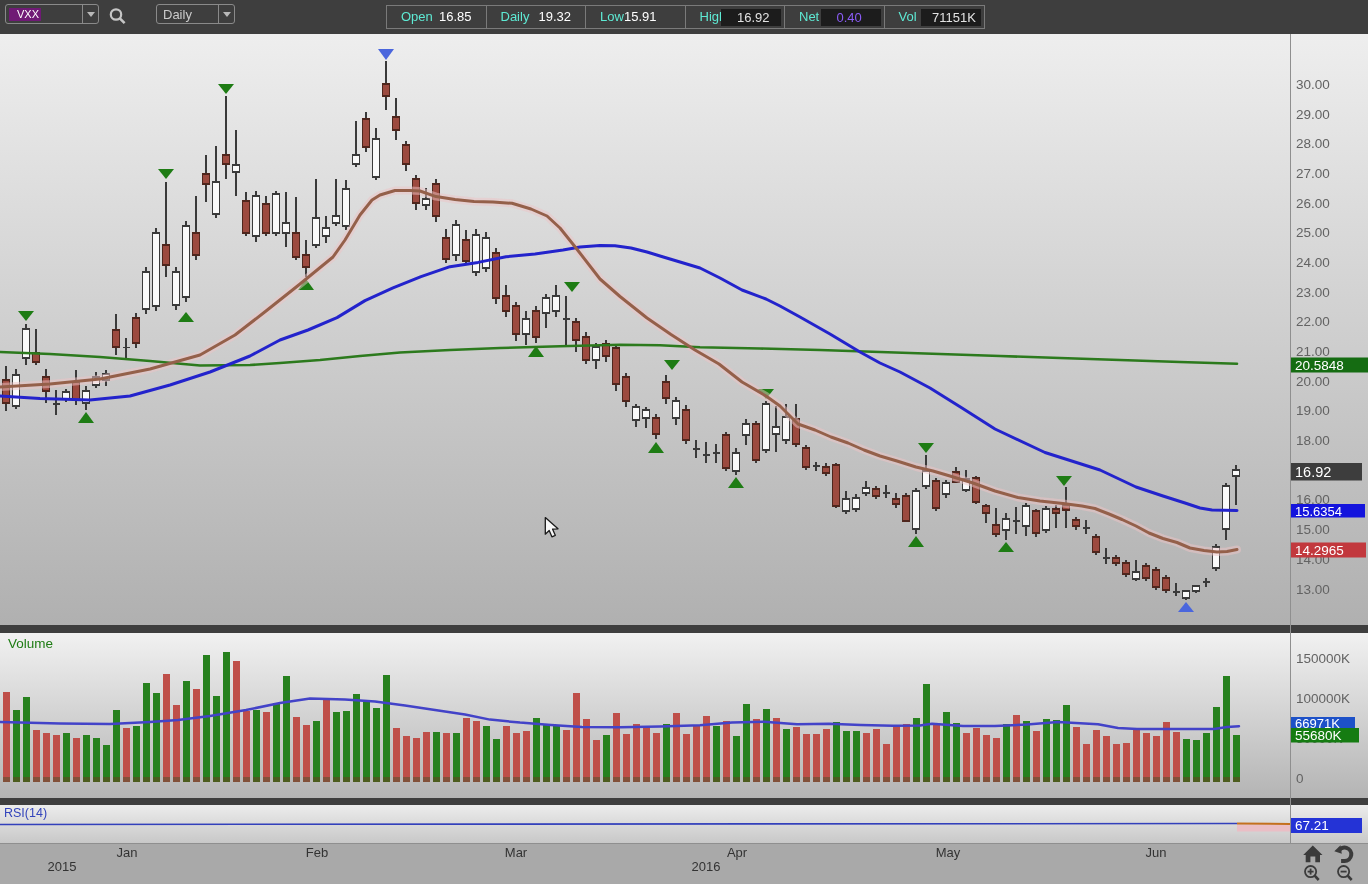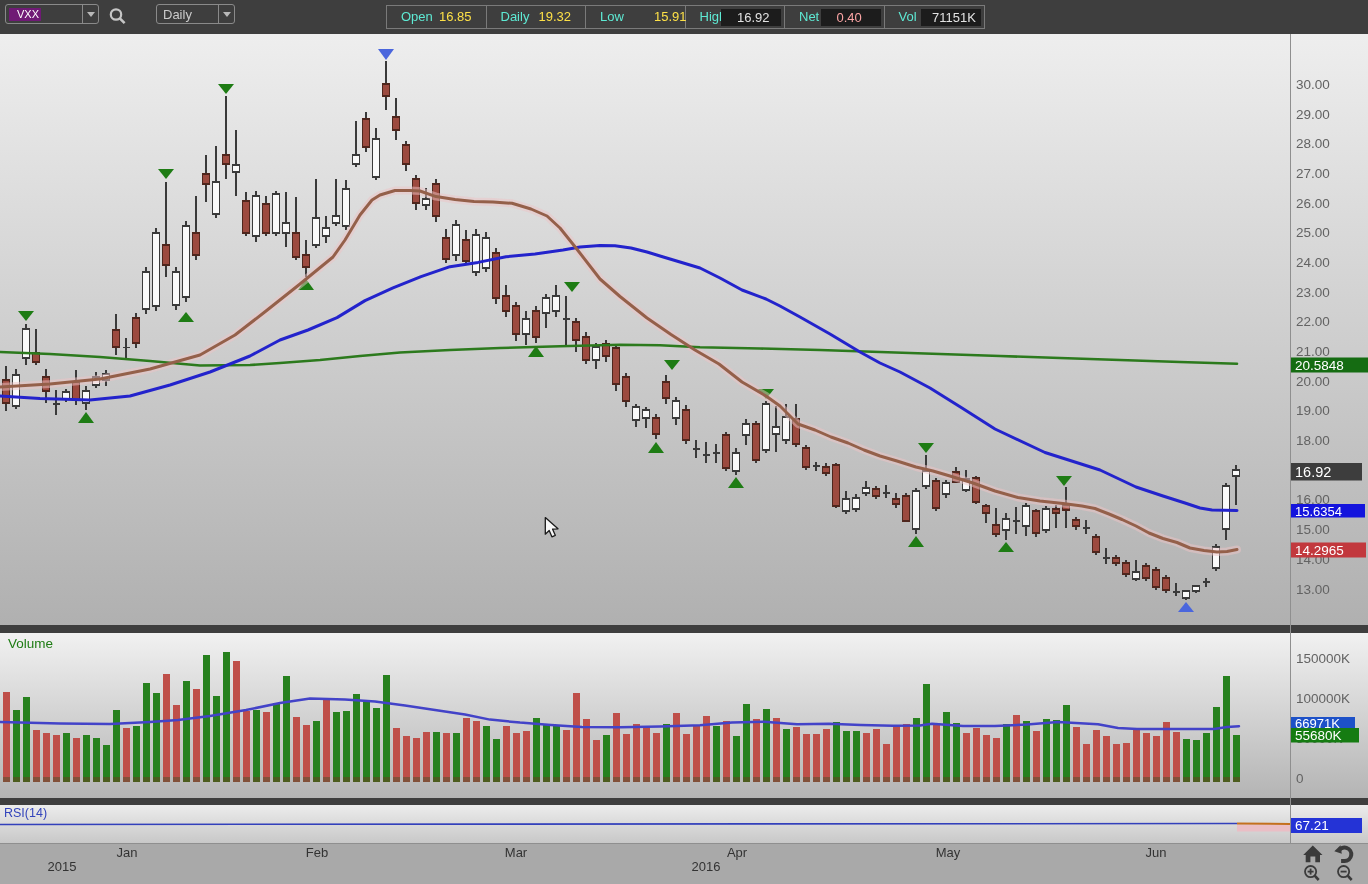--- a/index.html
+++ b/index.html
@@ -3,21 +3,21 @@
 *{margin:0;padding:0;box-sizing:border-box}
 html,body{width:1368px;height:884px;overflow:hidden;font-family:"Liberation Sans",sans-serif;background:#b0b0b0}
 .toolbar{position:absolute;top:0;left:0;width:1368px;height:34px;background:#3e3e3e;z-index:10}
 .cbox{position:absolute;top:4px;height:20px;border:1px solid #8a8a8a;border-radius:3px;color:#cccccc;font-size:13px}
 .cbox .arr{position:absolute;right:0;top:0;width:16px;height:100%;border-left:1px solid #8a8a8a}
 .cbox .arr:after{content:"";position:absolute;left:4px;top:7px;border:4px solid transparent;border-top:5px solid #b8b8b8}
 .ohlc{position:absolute;left:386px;top:5px;height:24px;border:1px solid #7a7a7a;display:flex}
 .cell{width:99.5px;height:100%;border-right:1px solid #7a7a7a;position:relative;font-size:13px;line-height:22px}
 .cell:last-child{border-right:none}
 .cell .lb{color:#5eead4;position:absolute;left:14px}
-.cell .vl{color:#fde047;position:absolute}
+.cell .vl{color:#ffffff;position:absolute}
 .cell .bx{position:absolute;right:3px;top:2.5px;width:60px;height:17px;background:#1c1c1c;line-height:17px;color:#e2e2e2}
 .cell .bx span{position:absolute;left:16px}
 </style></head>
 <body>
 <svg width="1368" height="884" viewBox="0 0 1368 884" style="position:absolute;top:0;left:0" font-family="Liberation Sans, sans-serif">
     <defs>
 <linearGradient id="gP" x1="0" y1="0" x2="0" y2="1">
         <stop offset="0" stop-color="#eeeeee"></stop>
         <stop offset="1" stop-color="#b0b0b0"></stop>
       </linearGradient>
@@ -639,31 +639,31 @@
   <div class="cell">
         <span class="lb">Open</span>
         <span class="vl" style="left:52px">16.85</span>
       </div>
   <div class="cell">
         <span class="lb">Daily</span>
         <span class="vl" style="left:52px">19.32</span>
       </div>
   <div class="cell">
         <span class="lb">Low</span>
-        <span class="vl" style="left:68px">15.91</span>
+        <span class="vl" style="left:38px">15.91</span>
       </div>
   <div class="cell">
         <span class="lb">High</span>
         <span class="bx">
           <span>16.92</span>
         </span>
       </div>
   <div class="cell">
         <span class="lb">Net</span>
-        <span class="bx" style="color:#fca5a5">
+        <span class="bx" style="color:#8b5cf6">
           <span>0.40</span>
         </span>
       </div>
   <div class="cell">
         <span class="lb">Vol</span>
         <span class="bx">
           <span style="left:11px">71151K</span>
         </span>
       </div>
  </div>

